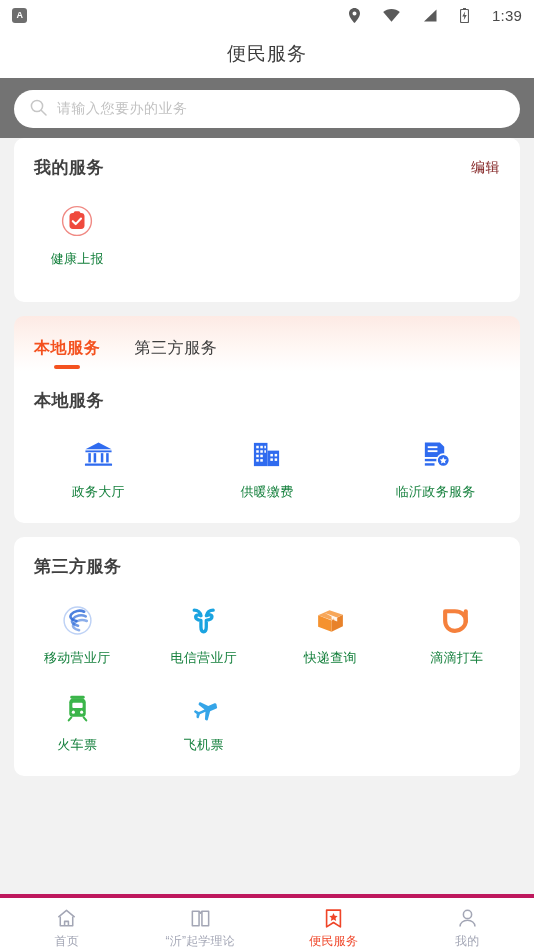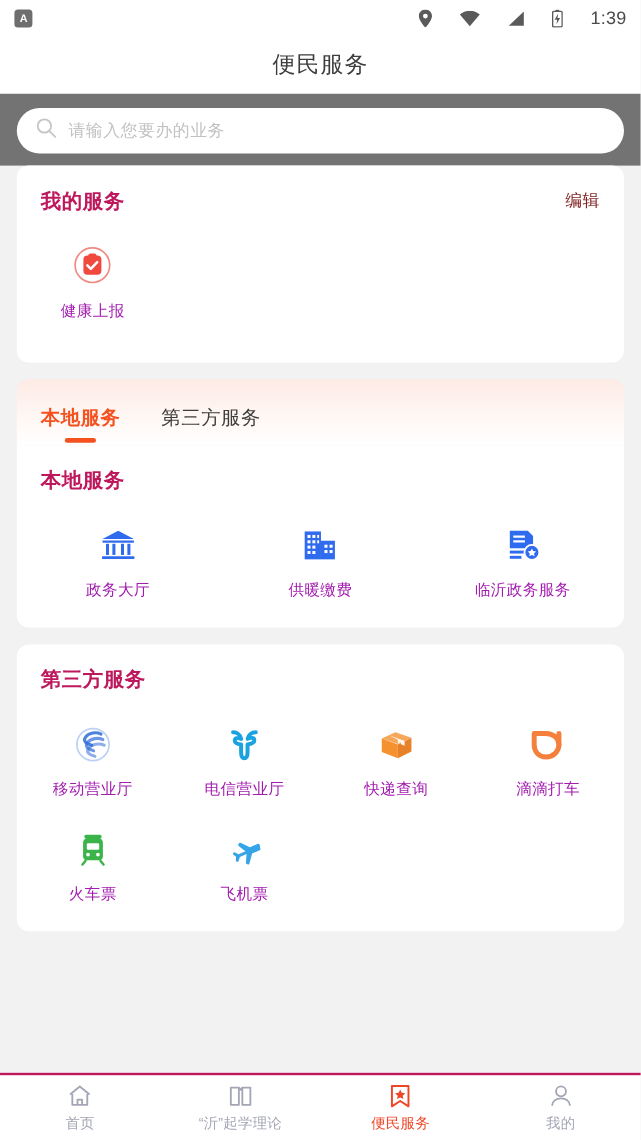--- a/index.html
+++ b/index.html
@@ -40,53 +40,53 @@
   .search-wrap { padding: 12px 14px 10px 14px; background: #737373; }
   .search-box {
     height: 38px; background: #fff; border-radius: 19px; display: flex;
     align-items: center; padding: 0 16px; gap: 10px;
   }
   .search-box .ph { font-size: 14px; color: #c2c2c2; letter-spacing: 0.5px; }
 
   
   .card { background: #fff; border-radius: 10px; margin: 0 14px 14px 14px; }
   .card-head { display: flex; align-items: center; padding: 18px 20px 0 20px; }
-  .card-title { font-size: 17px; font-weight: bold; color: #be185d; letter-spacing: 0.5px; }
+  .card-title { font-size: 17px; font-weight: bold; color: #404040; letter-spacing: 0.5px; }
   .edit-link { margin-left: auto; font-size: 14px; color: #7f1d1d; letter-spacing: 0.5px; }
 
   .grid { display: flex; flex-wrap: wrap; padding: 10px 0 14px 0; }
   .grid.cols3 .cell { width: 33.333%; }
   .grid.cols4 .cell { width: 25%; }
   .cell {
     display: flex; flex-direction: column; align-items: center;
     padding: 14px 0 8px 0;
   }
   .cell .ico { height: 36px; display: flex; align-items: center; justify-content: center; }
-  .cell .lbl { margin-top: 11px; font-size: 13px; color: #a21caf; letter-spacing: 0.3px; white-space: nowrap; }
+  .cell .lbl { margin-top: 11px; font-size: 13px; color: #15803d; letter-spacing: 0.3px; white-space: nowrap; }
 
   .my-grid { padding-bottom: 26px; }
 
   
   .tabs {
     margin: 0 14px 0 14px; border-radius: 10px 10px 0 0;
     background: linear-gradient(180deg, #fdeae4 0%, #fff8f5 60%, #ffffff 100%);
     display: flex; align-items: flex-end; height: 55px; padding: 0 20px;
   }
   .tab { position: relative; font-size: 16px; color: #3d3d3d; padding-bottom: 12px; margin-right: 34px; letter-spacing: 0.6px; }
   .tab.active { color: #f4511e; font-weight: bold; }
   .tab.active::after {
     content: ""; position: absolute; left: 50%; transform: translateX(-50%);
     bottom: 2px; width: 26px; height: 4px; border-radius: 2px; background: #f4511e;
   }
   .card.attached { border-radius: 0 0 10px 10px; margin-top: 0; }
 
   
   .bottomnav {
-    height: 56px; background: #fff; border-top: 2px solid #be185d;
-    display: flex; flex: none;
+    height: 56px; background: #fff; border-top: 4px solid #be185d;
+    display: flex; flex: none; align-items: flex-end;
   }
   .nav-item {
     flex: 1; display: flex; flex-direction: column; align-items: center;
     justify-content: center; gap: 3px;
   }
   .nav-item .nlbl { font-size: 12px; color: #a3a6b5; letter-spacing: 0.2px; }
   .nav-item.active .nlbl { color: #ef4528; }
   .nav-item svg { display: block; }
 </style>
 </head>

